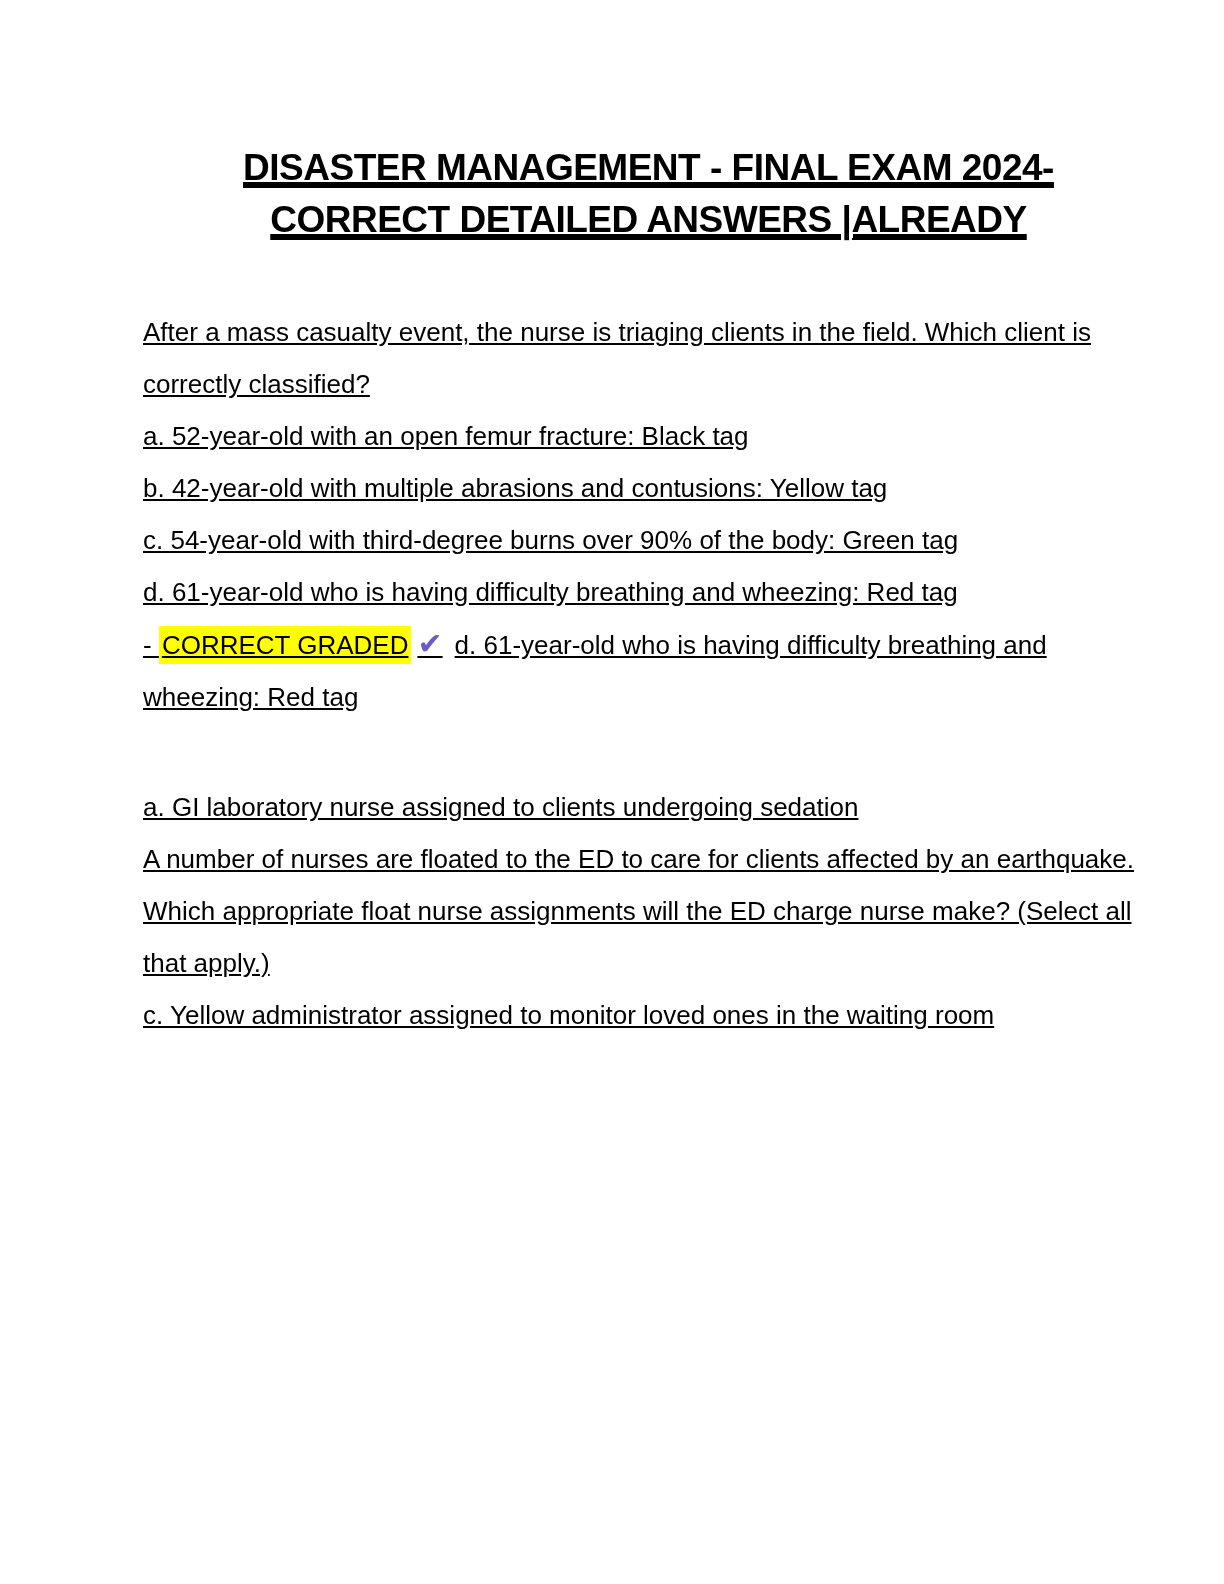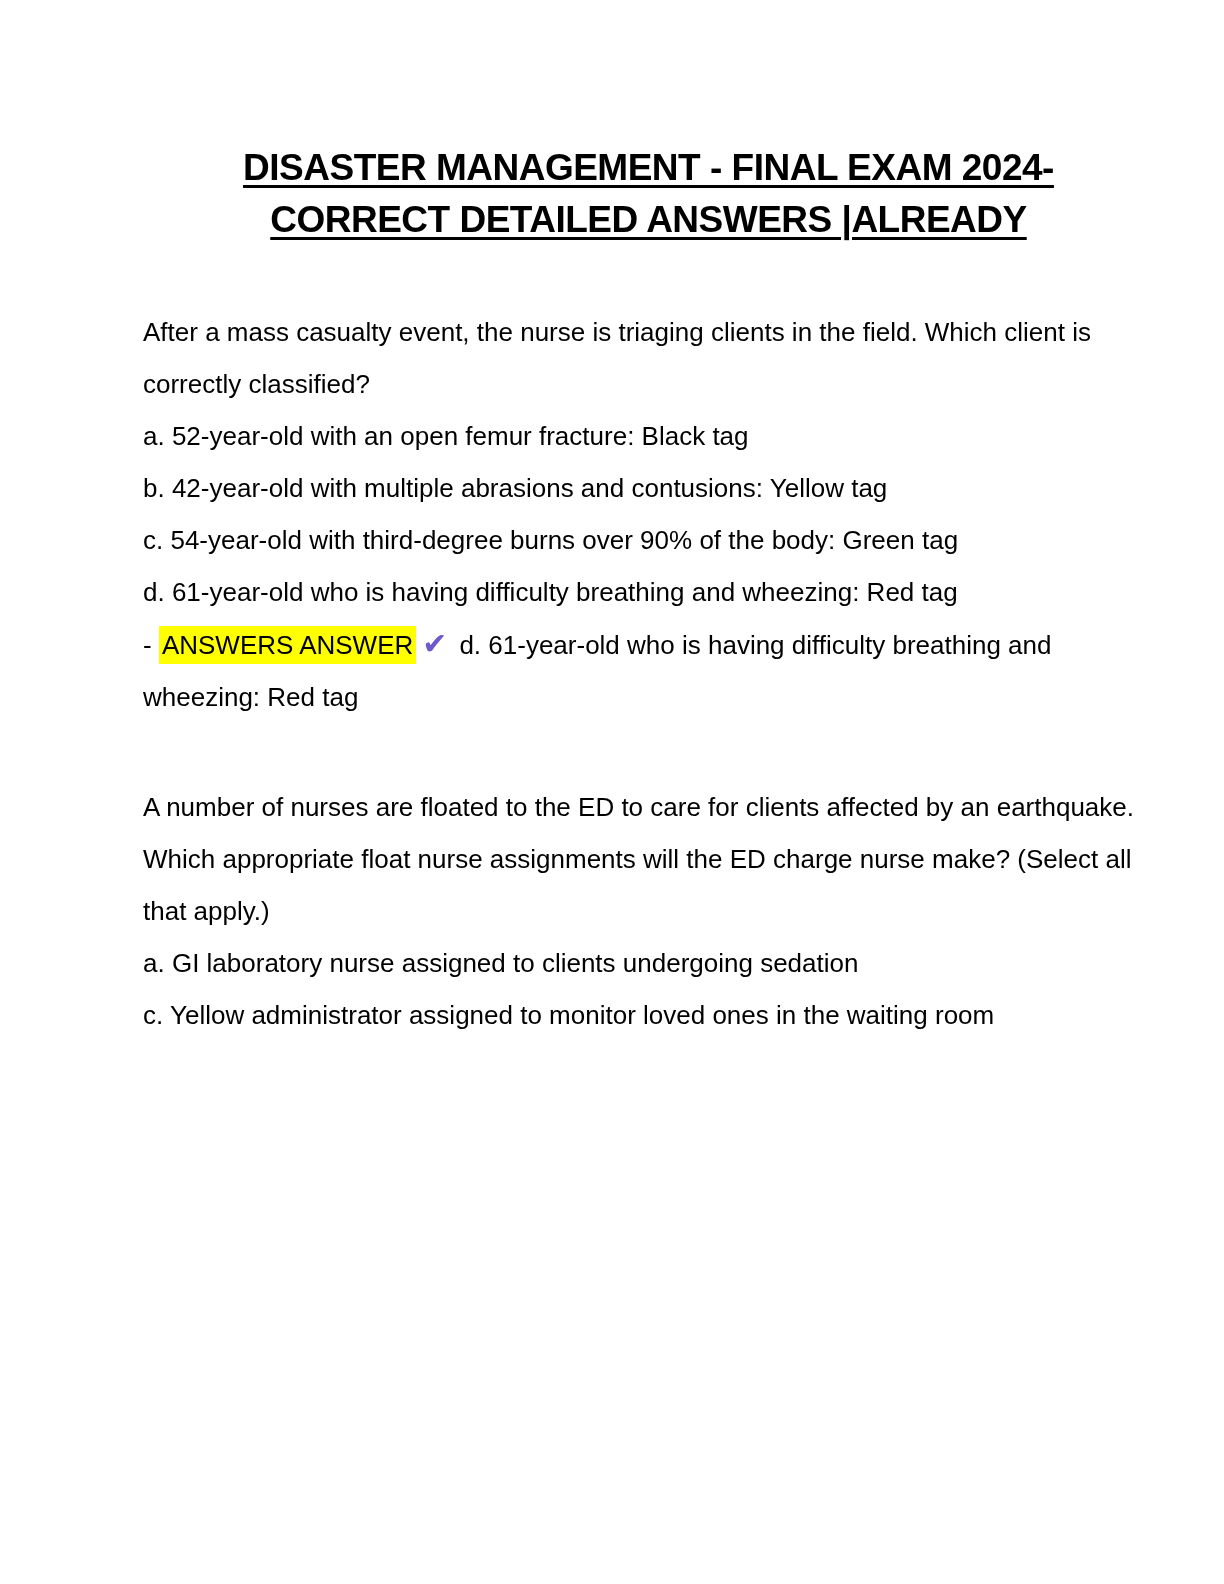--- a/index.html
+++ b/index.html
@@ -8,20 +8,21 @@
     height: 1584px;
     background: #ffffff;
     font-family: "Liberation Sans", "DejaVu Sans", sans-serif;
     color: #000000;
   }
   .page {
     width: 1224px;
     height: 1584px;
     padding: 142px 70px 0 143px;
     overflow: hidden;
+    text-decoration: underline;
   }
   .doc-title {
     text-align: center;
     font-weight: bold;
     font-size: 37px;
     line-height: 52px;
     letter-spacing: -0.5px;
     margin-bottom: 60px;
   }
   .doc-title .t-line {
@@ -62,24 +63,24 @@
   </div>
 
   <div class="body-text">
 
     <div class="question">
       <p class="line">After a mass casualty event, the nurse is triaging clients in the field. Which client is correctly classified?</p>
       <p class="line">a. 52-year-old with an open femur fracture: Black tag</p>
       <p class="line">b. 42-year-old with multiple abrasions and contusions: Yellow tag</p>
       <p class="line">c. 54-year-old with third-degree burns over 90% of the body: Green tag</p>
       <p class="line">d. 61-year-old who is having difficulty breathing and wheezing: Red tag</p>
-      <p class="line"><span>- </span><span class="hl">ANSWERS ANSWER</span><span class="check">✔</span><span>d. 61-year-old who is having difficulty breathing and wheezing: Red tag</span></p>
+      <p class="line"><span>- </span><span class="hl">CORRECT GRADED</span><span class="check">✔</span><span>d. 61-year-old who is having difficulty breathing and wheezing: Red tag</span></p>
     </div>
 
     <div class="question">
+      <p class="line">a. GI laboratory nurse assigned to clients undergoing sedation</p>
       <p class="line">A number of nurses are floated to the ED to care for clients affected by an earthquake. Which appropriate float nurse assignments will the ED charge nurse make? (Select all that apply.)</p>
-      <p class="line">a. GI laboratory nurse assigned to clients undergoing sedation</p>
       <p class="line">c. Yellow administrator assigned to monitor loved ones in the waiting room</p>
     </div>
 
   </div>
 
 </div>
 
 </body></html>

